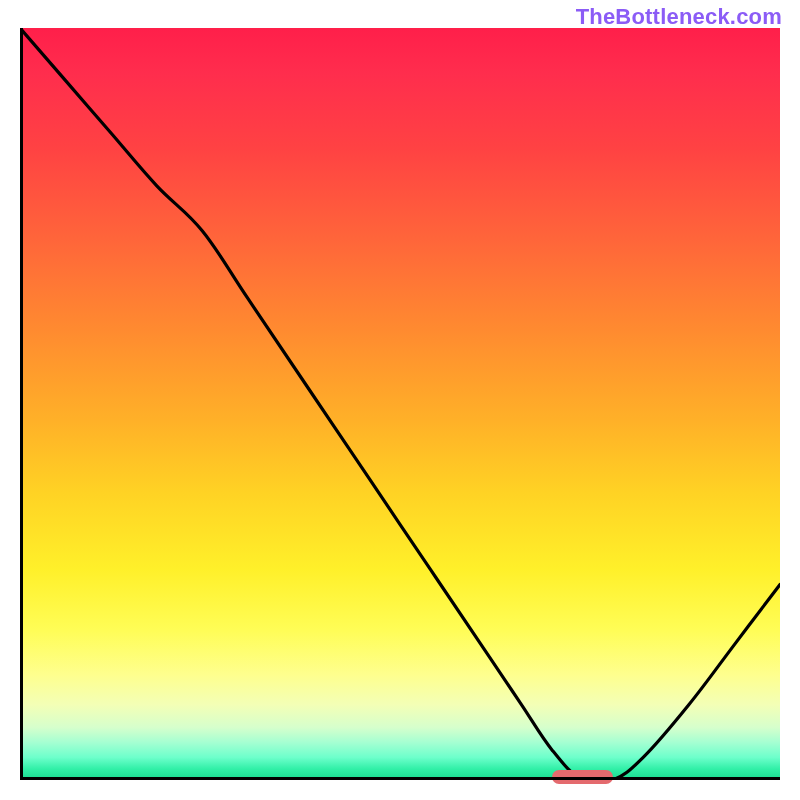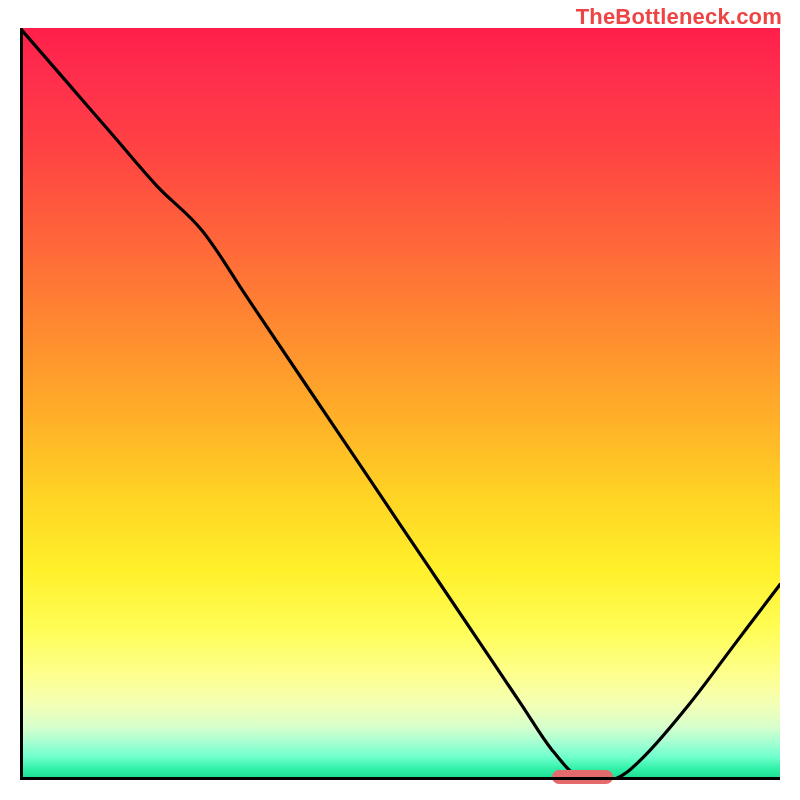--- a/index.html
+++ b/index.html
@@ -15,21 +15,21 @@
     position: relative;
     width: 800px;
     height: 800px;
   }
   .watermark {
     position: absolute;
     top: 4px;
     right: 18px;
     font-size: 22px;
     font-weight: 600;
-    color: #ef4444;
+    color: #8b5cf6;
     letter-spacing: 0.2px;
   }
   .plot-wrap {
     position: absolute;
     left: 20px;
     top: 28px;
     width: 760px;
     height: 752px;
   }
   .gradient {

